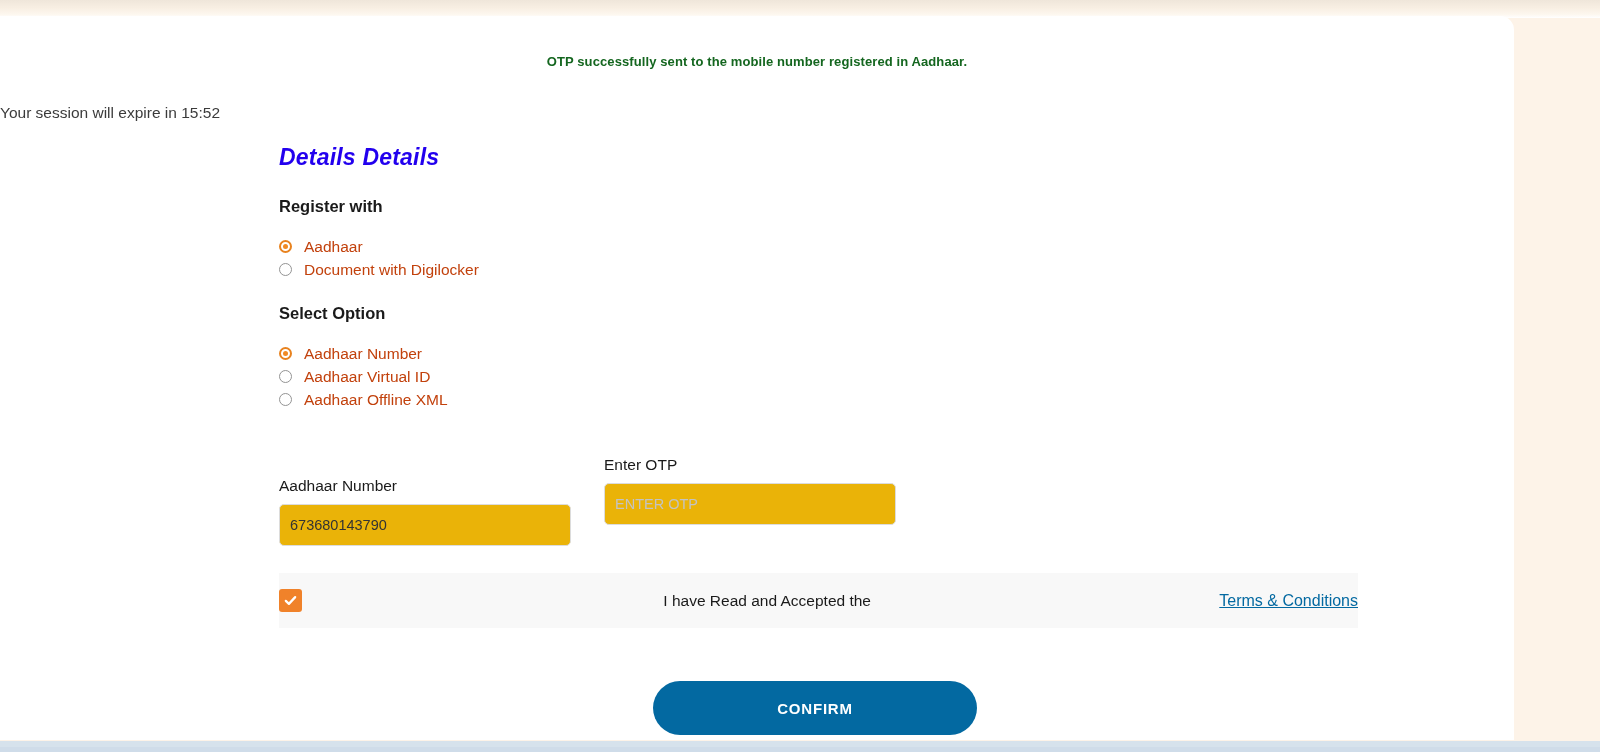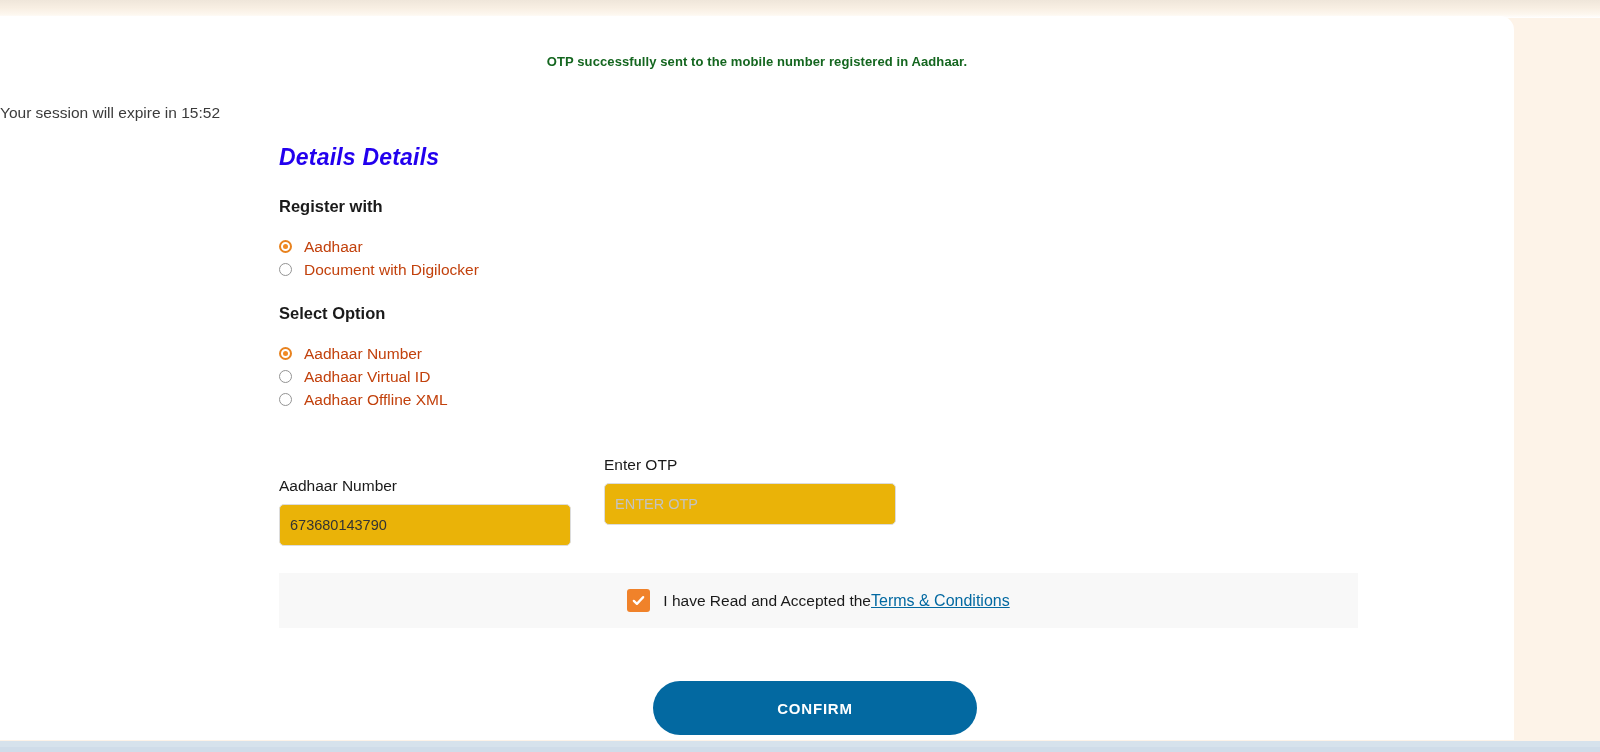--- a/index.html
+++ b/index.html
@@ -141,21 +141,21 @@
   }
   .field-input::placeholder { color: #c3c3c3; }
 
   .terms-band {
     position: absolute;
     top: 557px; left: 279px;
     width: 1079px; height: 55px;
     background: #f8f8f8;
     display: flex;
     align-items: center;
-    justify-content: center;
+    justify-content: space-between;
   }
   .checkbox {
     width: 23px; height: 23px;
     background: #f0822a;
     border-radius: 3px;
     margin-right: 13px;
     display: flex;
     align-items: center;
     justify-content: center;
     flex: 0 0 auto;

